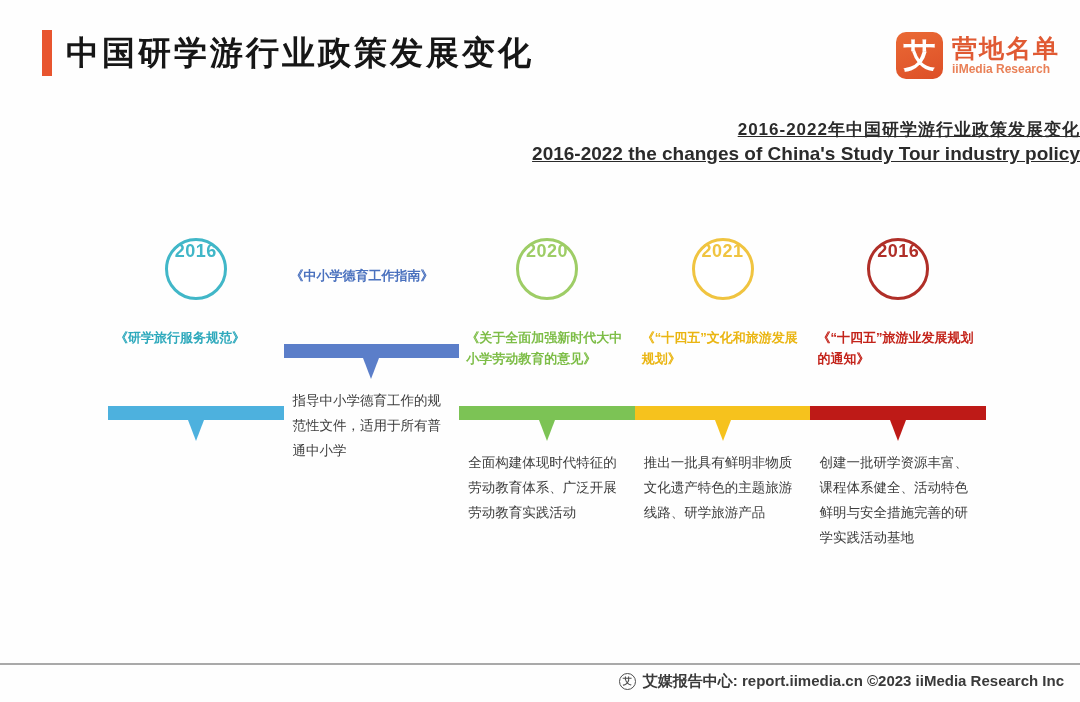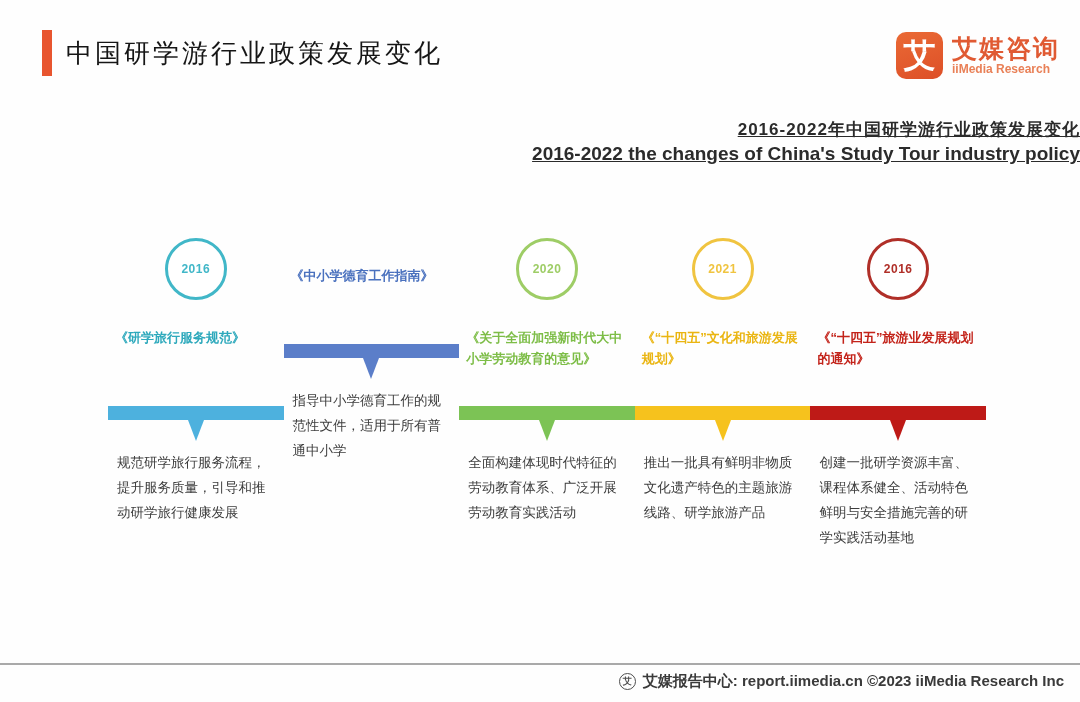--- a/index.html
+++ b/index.html
@@ -8,21 +8,21 @@
     font-family: "Liberation Sans", "DejaVu Sans", sans-serif;
     background: #ffffff;
     position: relative;
     overflow: hidden;
   }
   .slide { position: absolute; inset: 0; background: #fefefe; }
 
   
   .header { position: absolute; top: 30px; left: 42px; display: flex; align-items: center; }
   .accent-bar { width: 10px; height: 46px; background: #E8552F; margin-right: 14px; }
-  .page-title { font-size: 26px; font-weight: 400; color: #161616; letter-spacing: 3px; }
+  .page-title { font-size: 33px; font-weight: 700; color: #161616; letter-spacing: 3px; }
 
   .logo { position: absolute; top: 32px; right: 20px; display: flex; align-items: center; gap: 9px; }
   .logo-mark {
     width: 47px; height: 47px; border-radius: 10px;
     background: linear-gradient(160deg, #EA6A35, #DD4F27);
     color: #fff; font-size: 32px; font-weight: 700;
     display: flex; align-items: center; justify-content: center;
   }
   .logo-text { display: flex; flex-direction: column; justify-content: center; }
   .logo-cn { font-size: 25px; font-weight: 700; color: #E05A33; letter-spacing: 2px; line-height: 1.1; }
@@ -32,22 +32,22 @@
   .chart-titles { position: absolute; top: 118px; left: 0; width: 100%; text-align: right; color: #2b2b2b; text-decoration: underline; }
   .chart-title-cn { font-size: 17px; font-weight: 700; letter-spacing: 1px; }
   .chart-title-en { font-size: 19px; font-weight: 700; margin-top: 2px; }
 
   
   .timeline { position: absolute; left: 108px; top: 238px; width: 878px; display: flex; }
   .col { flex: 1 1 0; display: flex; flex-direction: column; align-items: center; min-width: 0; }
   .circle {
     width: 62px; height: 62px; border-radius: 50%;
     border: 3px solid var(--circle); color: var(--circle);
-    background: #fff; font-weight: 700; font-size: 12px;
-    display: flex; align-items: center; justify-content: center;
+    background: #fff; font-weight: 700; font-size: 18px;
+    display: flex; justify-content: center;
     letter-spacing: 0.5px;
   }
   .policy {
     margin-top: 27px; height: 79px; width: 100%;
     font-size: 13px; font-weight: 700; color: var(--title);
     text-align: left; line-height: 1.65; padding: 0 7px;
   }
   .bar-seg { align-self: stretch; height: 14px; background: var(--bar); }
   .pointer {
     width: 0; height: 0;
@@ -79,40 +79,39 @@
 <div class="slide">
 
   <div class="header">
     <div class="accent-bar"></div>
     <div class="page-title">中国研学游行业政策发展变化</div>
   </div>
 
   <div class="logo">
     <div class="logo-mark">艾</div>
     <div class="logo-text">
-      <div class="logo-cn">艾媒咨询</div>
+      <div class="logo-cn">营地名单</div>
       <div class="logo-en">iiMedia Research</div>
     </div>
   </div>
 
   <div class="chart-titles">
     <div class="chart-title-cn">2016-2022年中国研学游行业政策发展变化</div>
     <div class="chart-title-en">2016-2022 the changes of China's Study Tour industry policy</div>
   </div>
 
   <div class="timeline">
 
     <div class="col" style="--circle: #41B7C8; --title: #2EA9BC; --bar: #4DB1DE;">
       <div class="circle">
           <span>2016</span>
         </div>
       <div class="policy">《研学旅行服务规范》</div>
       <div class="bar-seg"></div>
       <div class="pointer"></div>
-      <div class="desc">规范研学旅行服务流程，提升服务质量，引导和推动研学旅行健康发展</div>
     </div>
 
     <div class="col" style="--circle: #5D7BC4; --title: #4A71BE; --bar: #5B7EC9;">
       <div class="policy">《中小学德育工作指南》</div>
       <div class="bar-seg"></div>
       <div class="pointer"></div>
       <div class="desc">指导中小学德育工作的规范性文件，适用于所有普通中小学</div>
     </div>
 
 

